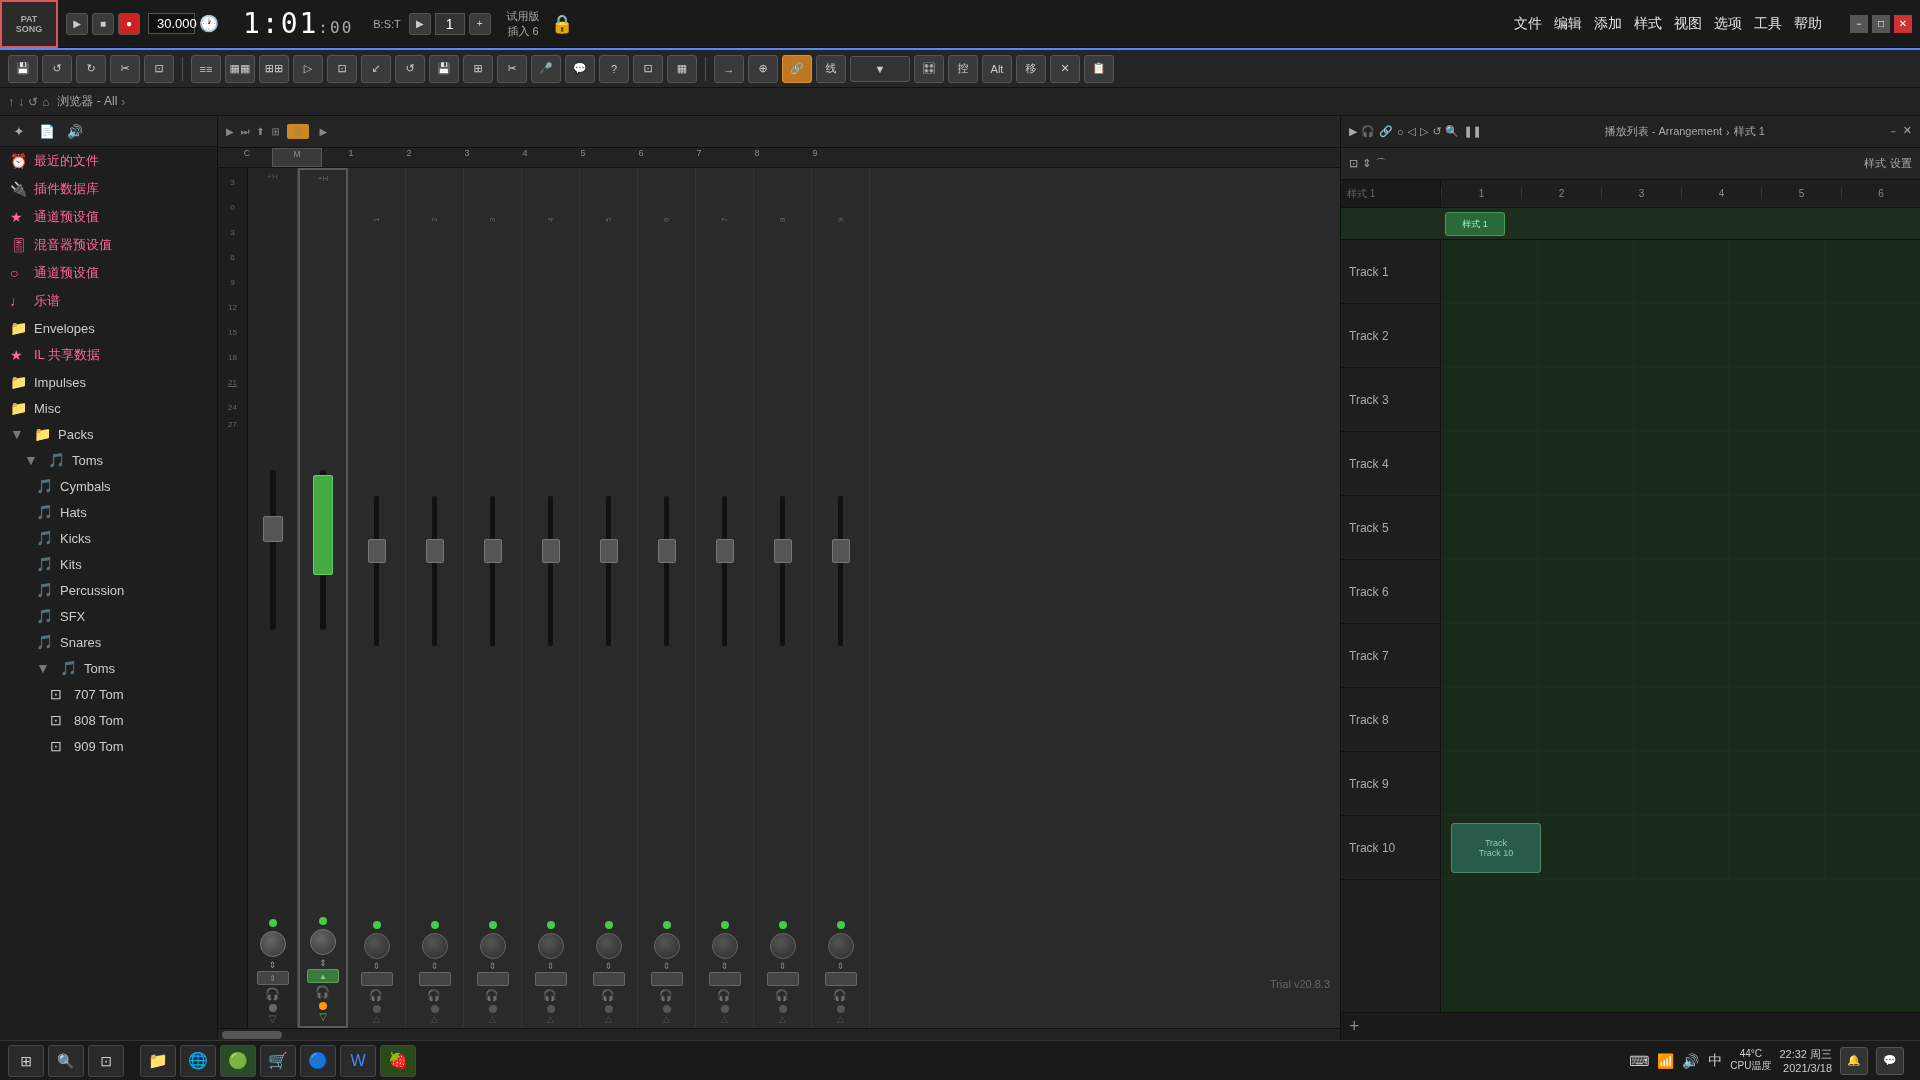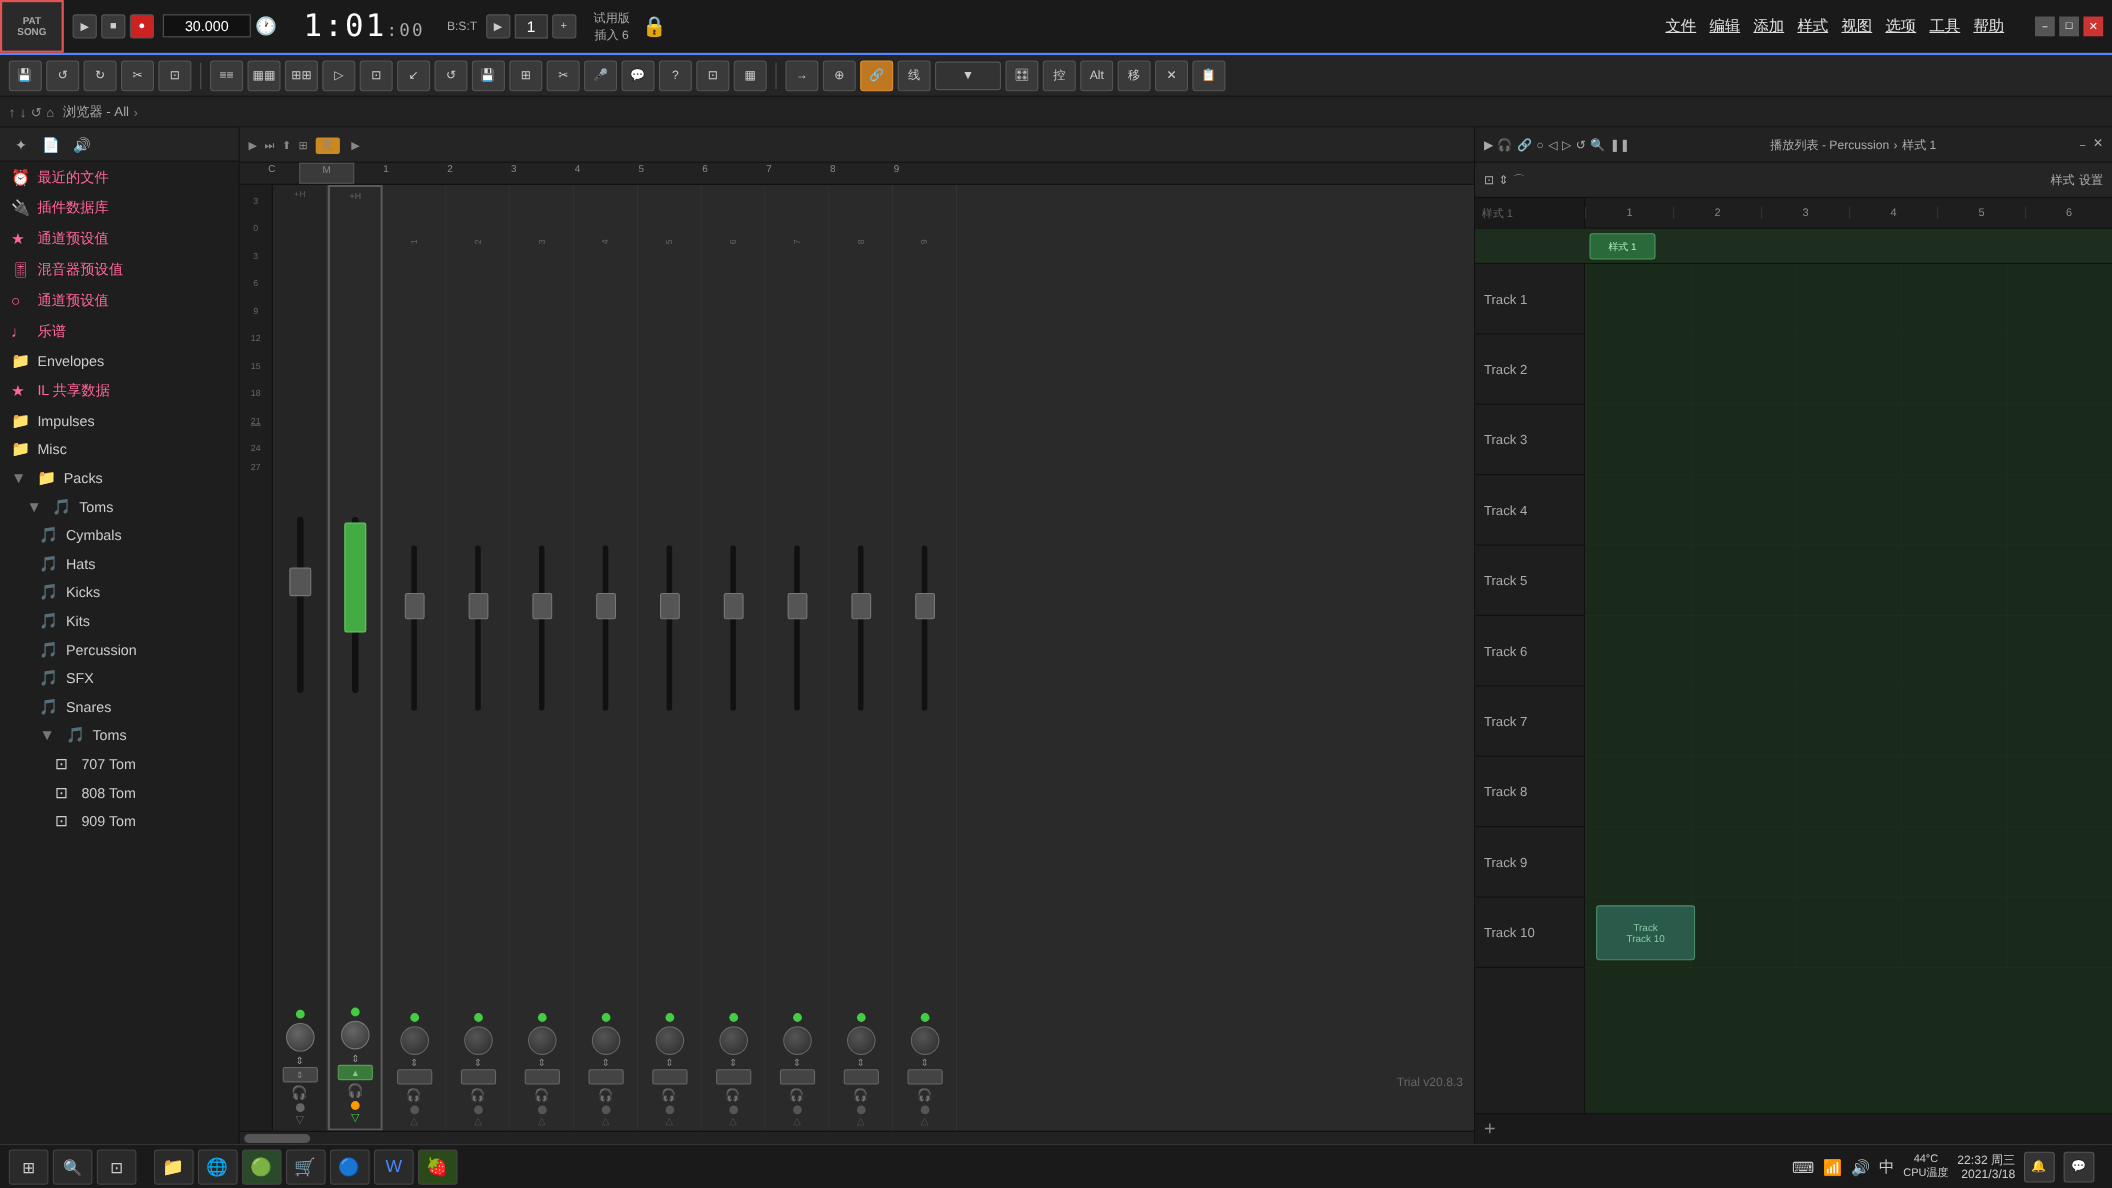--- a/index.html
+++ b/index.html
@@ -54,21 +54,21 @@
       font-size: 10px;
       color: #ccc;
     }
     .transport-btn.record { background: #cc2222; color: #fff; }
     .bpm-display {
       background: #111;
       border: 1px solid #555;
       color: #fff;
       padding: 2px 8px;
       font-size: 13px;
-      width: 80px;
+      width: 47px;
       text-align: center;
     }
     .time-display {
       font-size: 28px;
       color: #fff;
       font-family: monospace;
       padding: 0 20px;
       letter-spacing: 2px;
     }
     .time-display .small { font-size: 16px; color: #aaa; }
@@ -88,21 +88,21 @@
       margin: 0 4px;
     }
     .menu-bar {
       display: flex;
       gap: 12px;
       padding: 0 20px;
       font-size: 14px;
       color: #e0e0e0;
       margin-left: auto;
     }
-    .menu-bar span { cursor: pointer; text-decoration: underline; }
+    .menu-bar span { cursor: pointer; }
     .window-controls {
       display: flex;
       gap: 4px;
       padding: 0 8px;
     }
     .win-btn {
       width: 18px;
       height: 18px;
       background: #555;
       border: none;
@@ -858,21 +858,21 @@
         <span style="cursor:pointer;">🎧</span>
         <span style="cursor:pointer;">🔗</span>
         <span style="cursor:pointer;">○</span>
         <span style="cursor:pointer;">◁</span>
         <span style="cursor:pointer;">▷</span>
         <span style="cursor:pointer;">↺</span>
         <span style="cursor:pointer;">🔍</span>
         <span style="cursor:pointer;">❚❚</span>
       </div>
       <div style="display:flex;align-items:center;gap:4px;">
-        <span>播放列表 - Percussion</span>
+        <span>播放列表 - Arrangement</span>
         <span>›</span>
         <span>样式 1</span>
       </div>
       <div style="display:flex;gap:4px;">
         <span style="cursor:pointer;">－</span>
         <span style="cursor:pointer;">✕</span>
       </div>
     </div>
 
     <div class="right-panel-tools">

